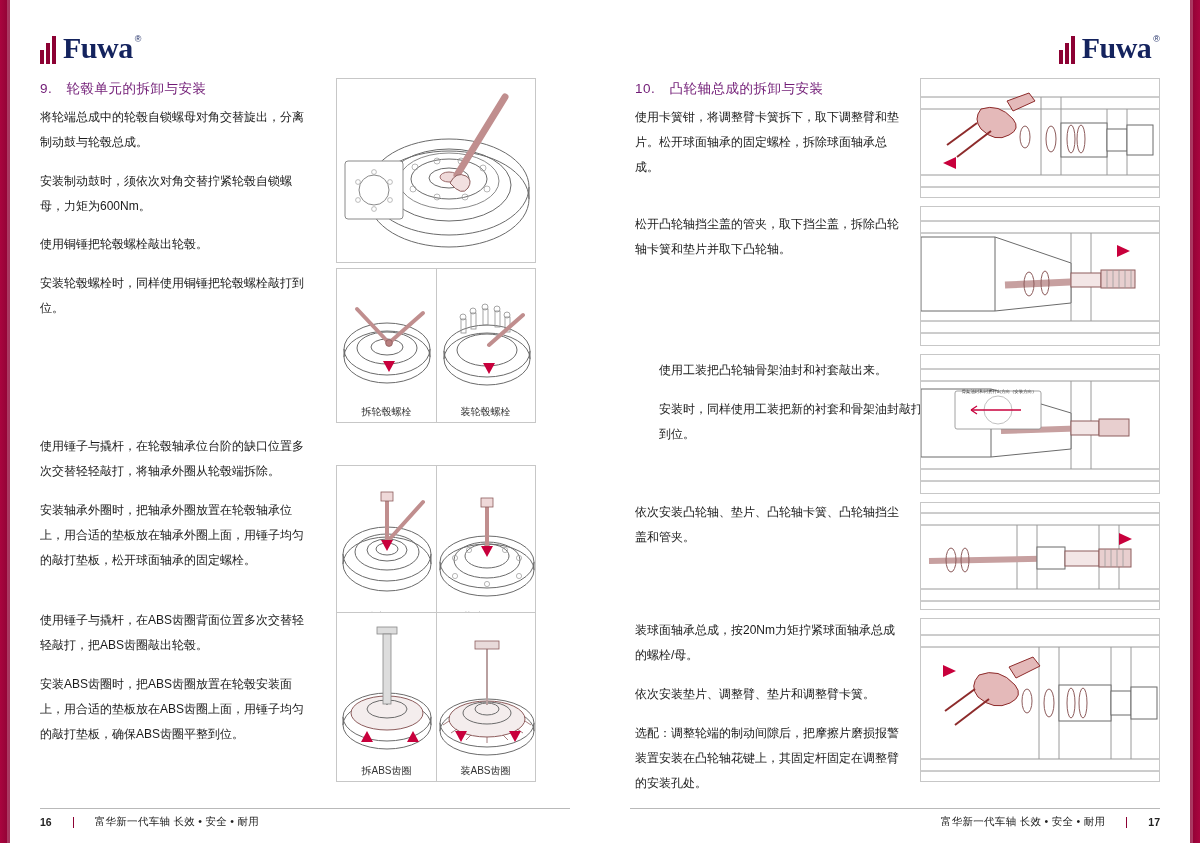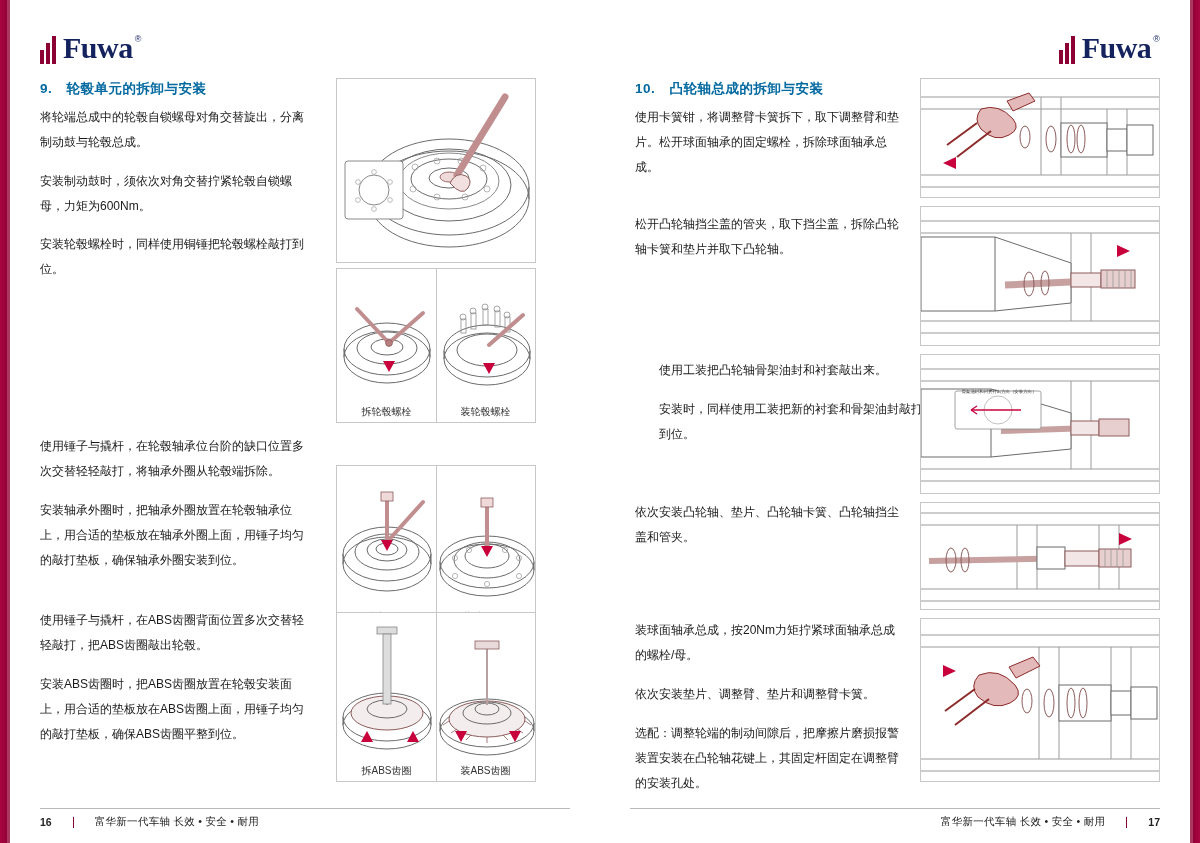--- a/index.html
+++ b/index.html
@@ -85,22 +85,22 @@
     font-size: 9px;
     color: #14235e;
     margin-left: 2px;
     margin-top: 2px;
   }
 
   
   .sec-head {
     position: absolute;
     font-size: 13.5px;
-    font-weight: bold;
-    color: #0369a1;
+    font-weight: normal;
+    color: #701a75;
     letter-spacing: .5px;
   }
   .sec-head .num { margin-right: 10px; }
 
   
   .col-text {
     position: absolute;
     width: 270px;
     font-size: 12px;
     line-height: 25px;
@@ -206,25 +206,26 @@
     <div class="sec-head" style="left:30px; top:80px;">
       <span class="num">9.</span>
       <span>轮毂单元的拆卸与安装</span>
     </div>
 
     <div class="col-text" style="left:30px; top:105px;">
       <p>将轮端总成中的轮毂自锁螺母对角交替旋出，分离制动鼓与轮毂总成。</p>
       <p>安装制动鼓时，须依次对角交替拧紧轮毂自锁螺母，力矩为600Nm。</p>
     </div>
     <div class="col-text" style="left:30px; top:232px;">
+      <p>使用铜锤把轮毂螺栓敲出轮毂。</p>
       <p>安装轮毂螺栓时，同样使用铜锤把轮毂螺栓敲打到位。</p>
     </div>
     <div class="col-text" style="left:30px; top:434px;">
       <p>使用锤子与撬杆，在轮毂轴承位台阶的缺口位置多次交替轻轻敲打，将轴承外圈从轮毂端拆除。</p>
-      <p>安装轴承外圈时，把轴承外圈放置在轮毂轴承位上，用合适的垫板放在轴承外圈上面，用锤子均匀的敲打垫板，确保轴承外圈安装到位。</p>
+      <p>安装轴承外圈时，把轴承外圈放置在轮毂轴承位上，用合适的垫板放在轴承外圈上面，用锤子均匀的敲打垫板，松开球面轴承的固定螺栓。</p>
     </div>
     <div class="col-text" style="left:30px; top:608px;">
       <p>使用锤子与撬杆，在ABS齿圈背面位置多次交替轻轻敲打，把ABS齿圈敲出轮毂。</p>
       <p>安装ABS齿圈时，把ABS齿圈放置在轮毂安装面上，用合适的垫板放在ABS齿圈上面，用锤子均匀的敲打垫板，确保ABS齿圈平整到位。</p>
     </div>
 
     <div class="fig" style="left:326px; top:78px; width:200px; height:185px;">
       <svg width="200" height="185" viewBox="0 0 200 185">
         <g fill="none" stroke="#6b6b6b" stroke-width="1">
           <ellipse cx="112" cy="120" rx="80" ry="48"></ellipse>

